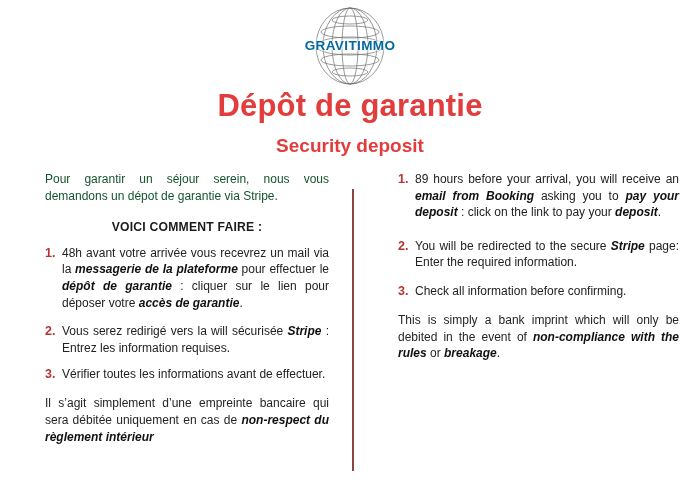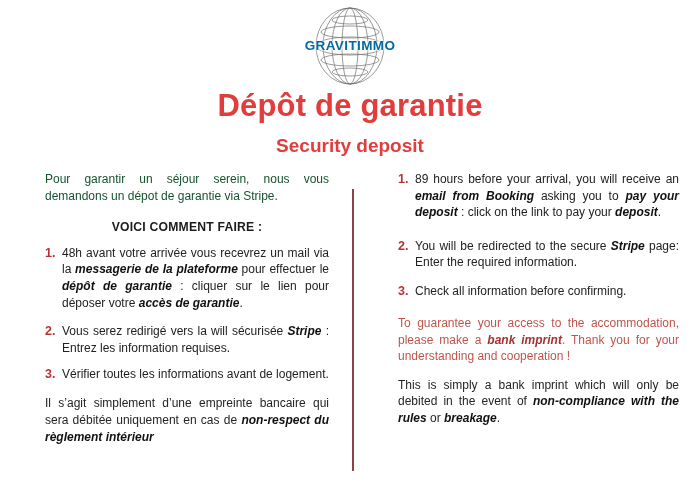--- a/index.html
+++ b/index.html
@@ -99,38 +99,37 @@
       <div class="step">
         <span class="num">1.</span>
         <span class="txt"><span>48h avant votre arrivée vous recevrez un mail via la </span><span class="b">messagerie de la plateforme</span><span> pour effectuer le </span><span class="b">dépôt de garantie</span><span> : cliquer sur le lien pour déposer votre </span><span class="b">accès de garantie</span><span>.</span></span>
       </div>
       <div class="step">
         <span class="num">2.</span>
         <span class="txt"><span>Vous serez redirigé vers la will sécurisée </span><span class="b">Stripe</span><span> : Entrez les information requises.</span></span>
       </div>
       <div class="step">
         <span class="num">3.</span>
-        <span class="txt"><span>Vérifier toutes les informations avant de logement.</span></span>
+        <span class="txt"><span>Vérifier toutes les informations avant de effectuer.</span></span>
       </div>
       <p class="closing"><span>Il s’agit simplement d’une empreinte bancaire qui sera débitée uniquement en cas de </span><span class="b">non-respect du règlement intérieur</span></p>
     </section>
 
     <div class="divider"></div>
 
     <section class="col en">
       <div class="step">
         <span class="num">1.</span>
         <span class="txt"><span>89 hours before your arrival, you will receive an </span><span class="b">email from Booking</span><span> asking you to </span><span class="b">pay your deposit</span><span> : click on the link to pay your </span><span class="b">deposit</span><span>.</span></span>
       </div>
       <div class="step">
         <span class="num">2.</span>
         <span class="txt"><span>You will be redirected to the secure </span><span class="b">Stripe</span><span> page: Enter the required information.</span></span>
       </div>
       <div class="step">
         <span class="num">3.</span>
         <span class="txt"><span>Check all information before confirming.</span></span>
       </div>
-      <p class="redp"><span>To guarantee your access to the accommodation, please make a </span><span class="b">bank imprint</span><span>. Thank you for your understanding and cooperation !</span></p>
       <p class="closing"><span>This is simply a bank imprint which will only be debited in the event of </span><span class="b">non-compliance with the rules</span><span> or </span><span class="b">breakage</span><span>.</span></p>
     </section>
 
   </div>
 </div>
 
 </body></html>

